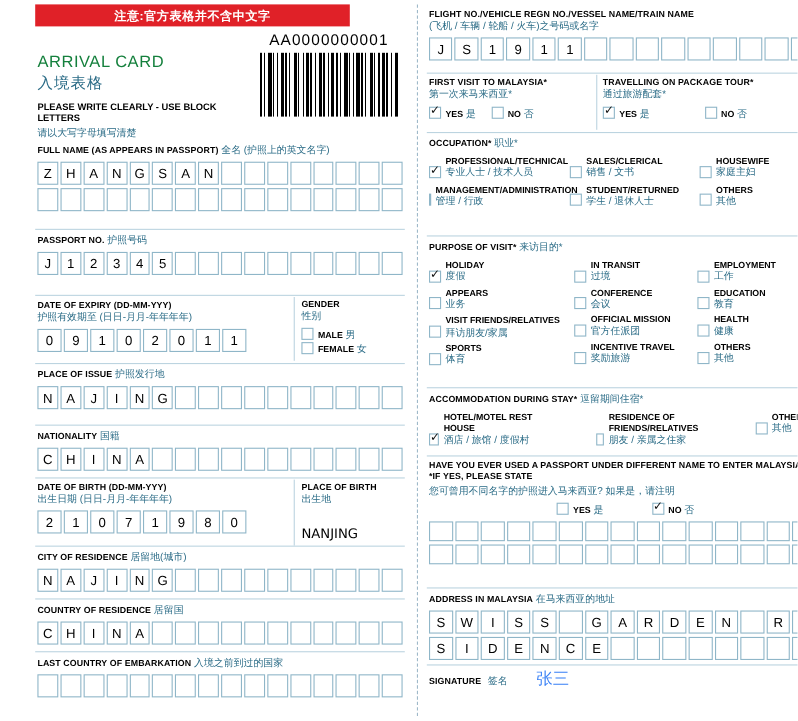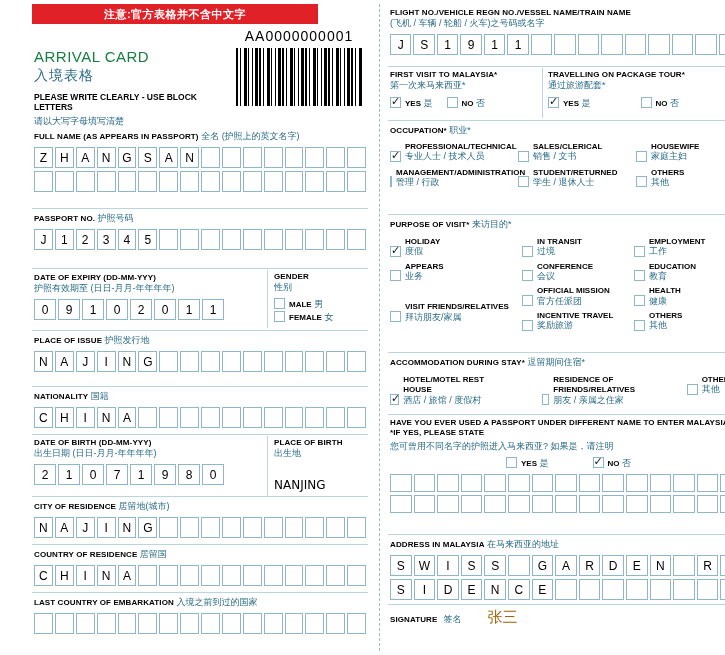--- a/index.html
+++ b/index.html
@@ -195,21 +195,21 @@
   .hline {
     position: absolute;
     border-top: 1px solid #bcd4e0;
   }
   .handwrite {
     font-family: "DejaVu Sans", sans-serif;
     font-size: 13px;
   }
   .sig {
     font-size: 15px;
-    color: #a16207;
+    color: #3b82f6;
     font-family: "DejaVu Sans", sans-serif;
   }
 </style>
 </head>
 <body>
 
 <div class="card">
 
   <div class="left-col">
 
@@ -578,24 +578,29 @@
           <div class="opt">
             <span class="cb checked"></span>
             <span class="opt-txt"><span class="opt-en">HOLIDAY</span><br>
             <span class="opt-cn">度假</span></span>
           </div>
           <div class="opt" style="margin-top:4px;">
             <span class="cb"></span>
             <span class="opt-txt"><span class="opt-en">APPEARS</span><br>
             <span class="opt-cn">业务</span></span>
           </div>
-          <div class="opt" style="margin-top:20px;">
+          <div class="opt" style="margin-top:5px;">
             <span class="cb"></span>
             <span class="opt-txt"><span class="opt-en">VISIT FRIENDS/RELATIVES</span><br>
             <span class="opt-cn">拜访朋友/家属</span></span>
+          </div>
+          <div class="opt" style="margin-top:4px;">
+            <span class="cb"></span>
+            <span class="opt-txt"><span class="opt-en">SPORTS</span><br>
+            <span class="opt-cn">体育</span></span>
           </div>
         </div>
         <div style="width:112px;">
           <div class="opt">
             <span class="cb"></span>
             <span class="opt-txt"><span class="opt-en">IN TRANSIT</span><br>
             <span class="opt-cn">过境</span></span>
           </div>
           <div class="opt" style="margin-top:4px;">
             <span class="cb"></span>

